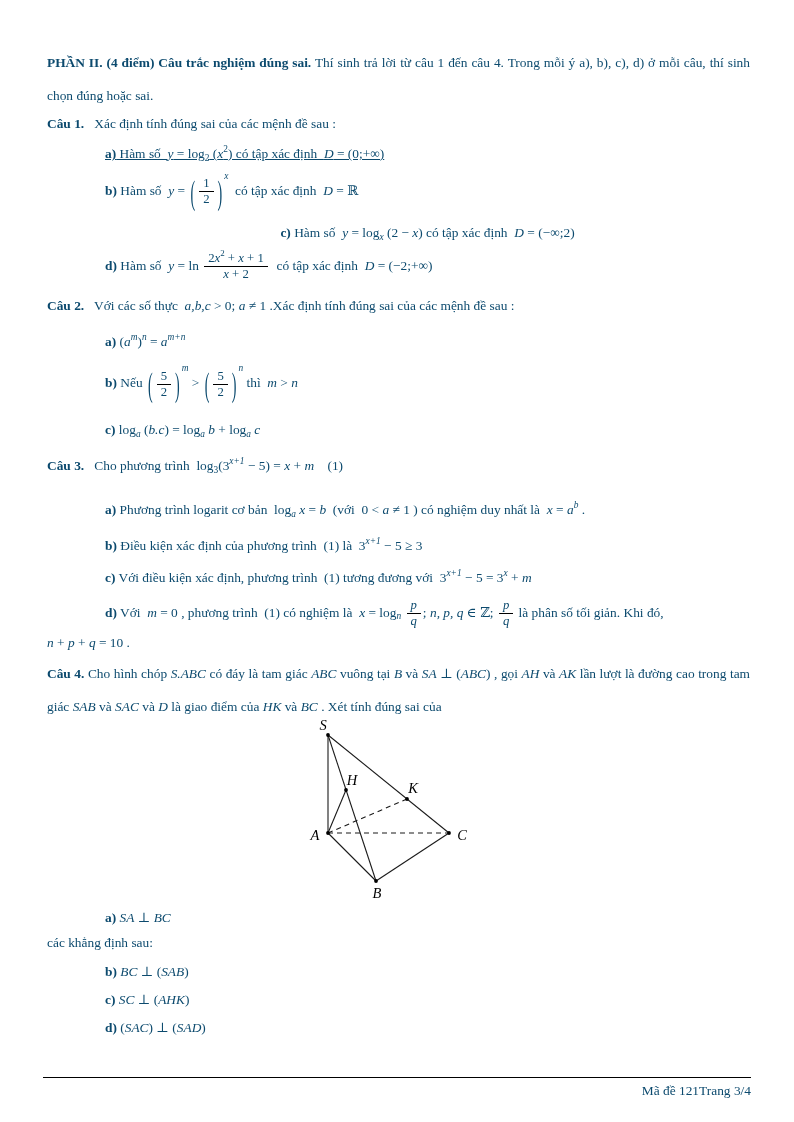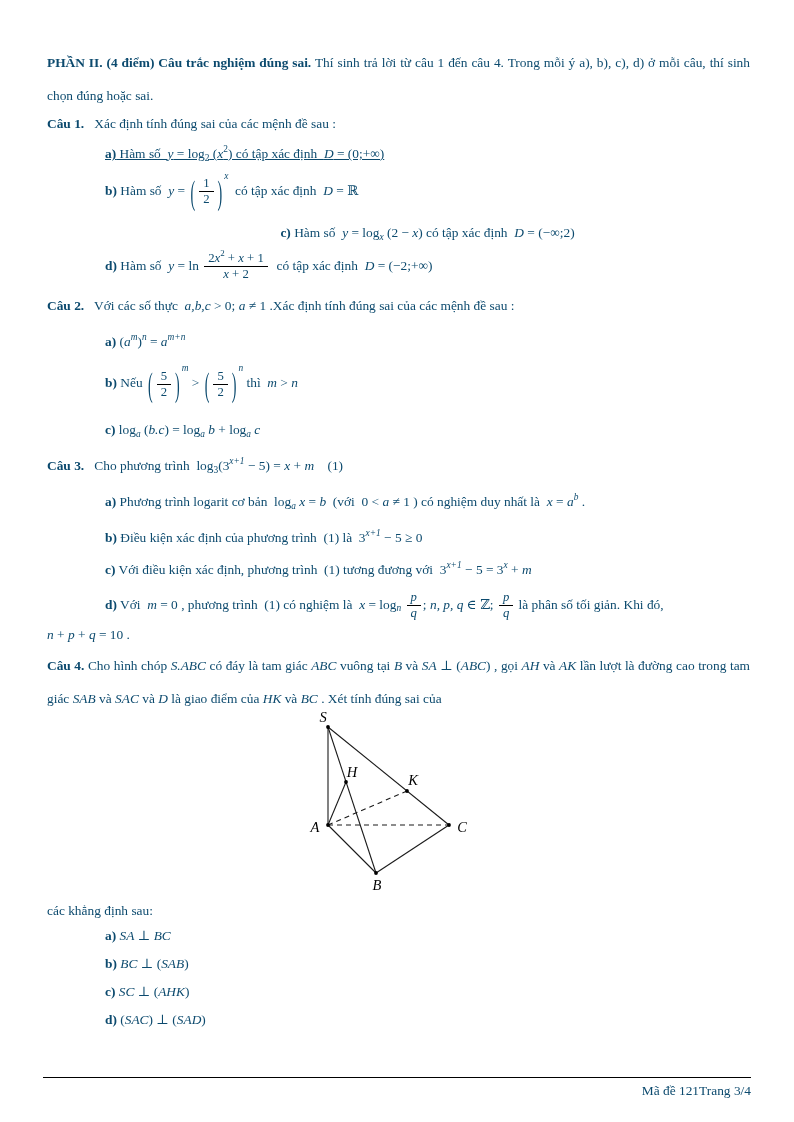--- a/index.html
+++ b/index.html
@@ -39,22 +39,22 @@
       <div class="line" style="margin-top: 0px;"><b>Câu 1.</b><span>   Xác định tính đúng sai của các mệnh đề sau :</span></div>
       <div class="line" style="margin-top: 6px; margin-left: 58px; text-decoration: underline;"><b>a)</b><span> Hàm số  </span><i>y</i><span> = log</span><sub>2</sub><span> (</span><i>x</i><sup>2</sup><span>) có tập xác định  </span><i>D</i><span> = (0;+∞)</span></div>
       <div class="line" style="margin-top: 10px; margin-left: 58px; padding-bottom: 6px;"><b>b)</b><span> Hàm số  </span><i>y</i><span> = </span><span class="bigp">(</span><span class="frac"><span class="num"><span>1</span></span><span class="den"><span>2</span></span></span><span class="bigp">)</span><sup class="hi"><i>x</i></sup><span>  có tập xác định  </span><i>D</i><span> = ℝ</span></div>
       <div class="line" style="margin-top: 8px; margin-left: 58px; text-align: center;"><b>c)</b><span> Hàm số  </span><i>y</i><span> = log</span><sub><i>x</i></sub><span> (2 − </span><i>x</i><span>) có tập xác định  </span><i>D</i><span> = (−∞;2)</span></div>
       <div class="line" style="margin-top: 6px; margin-left: 58px;"><b>d)</b><span> Hàm số  </span><i>y</i><span> = ln </span><span class="frac"><span class="num"><span>2</span><i>x</i><sup>2</sup><span> + </span><i>x</i><span> + 1</span></span><span class="den"><i>x</i><span> + 2</span></span></span><span>  có tập xác định  </span><i>D</i><span> = (−2;+∞)</span></div>
       <div class="line" style="margin-top: 12px;"><b>Câu 2.</b><span>   Với các số thực  </span><i>a,b,c</i><span> &gt; 0; </span><i>a</i><span> ≠ 1 .Xác định tính đúng sai của các mệnh đề sau :</span></div>
       <div class="line" style="margin-top: 12px; margin-left: 58px;"><b>a)</b><span> (</span><i>a</i><sup><i>m</i></sup><span>)</span><sup><i>n</i></sup><span> = </span><i>a</i><sup><i>m+n</i></sup></div>
       <div class="line" style="margin-top: 14px; margin-left: 58px; padding-bottom: 6px;"><b>b)</b><span> Nếu </span><span class="bigp">(</span><span class="frac"><span class="num"><span>5</span></span><span class="den"><span>2</span></span></span><span class="bigp">)</span><sup class="hi"><i>m</i></sup><span> &gt; </span><span class="bigp">(</span><span class="frac"><span class="num"><span>5</span></span><span class="den"><span>2</span></span></span><span class="bigp">)</span><sup class="hi"><i>n</i></sup><span> thì  </span><i>m</i><span> &gt; </span><i>n</i></div>
       <div class="line" style="margin-top: 12px; margin-left: 58px;"><b>c)</b><span> log</span><sub><i>a</i></sub><span> (</span><i>b.c</i><span>) = log</span><sub><i>a</i></sub><span> </span><i>b</i><span> + log</span><sub><i>a</i></sub><span> </span><i>c</i></div>
       <div class="line" style="margin-top: 12px;"><b>Câu 3.</b><span>   Cho phương trình  log</span><sub>3</sub><span>(3</span><sup><i>x+1</i></sup><span> − 5) = </span><i>x</i><span> + </span><i>m</i><span>    (1)</span></div>
-      <div class="line" style="margin-top: 12px; margin-left: 58px;"><b>a)</b><span> Phương trình logarit cơ bản  log</span><sub><i>a</i></sub><span> </span><i>x</i><span> = </span><i>b</i><span>  (với  0 &lt; </span><i>a</i><span> ≠ 1 ) có nghiệm duy nhất là  </span><i>x</i><span> = </span><i>a</i><sup><i>b</i></sup><span> .</span></div>
-      <div class="line" style="margin-top: 12px; margin-left: 58px;"><b>b)</b><span> Điều kiện xác định của phương trình  (1) là  3</span><sup><i>x+1</i></sup><span> − 5 ≥ 0</span></div>
+      <div class="line" style="margin-top: 20px; margin-left: 58px;"><b>a)</b><span> Phương trình logarit cơ bản  log</span><sub><i>a</i></sub><span> </span><i>x</i><span> = </span><i>b</i><span>  (với  0 &lt; </span><i>a</i><span> ≠ 1 ) có nghiệm duy nhất là  </span><i>x</i><span> = </span><i>a</i><sup><i>b</i></sup><span> .</span></div>
+      <div class="line" style="margin-top: 12px; margin-left: 58px;"><b>b)</b><span> Điều kiện xác định của phương trình  (1) là  3</span><sup><i>x+1</i></sup><span> − 5 ≥ 3</span></div>
       <div class="line" style="margin-top: 8px; margin-left: 58px;"><b>c)</b><span> Với điều kiện xác định, phương trình  (1) tương đương với  3</span><sup><i>x+1</i></sup><span> − 5 = 3</span><sup><i>x</i></sup><span> + </span><i>m</i></div>
       <div class="line" style="margin-top: 8px; margin-left: 58px;"><b>d)</b><span> Với  </span><i>m</i><span> = 0 , phương trình  (1) có nghiệm là  </span><i>x</i><span> = log</span><sub><i>n</i></sub><span> </span><span class="frac"><span class="num"><i>p</i></span><span class="den"><i>q</i></span></span><span>; </span><i>n, p, q</i><span> ∈ ℤ; </span><span class="frac"><span class="num"><i>p</i></span><span class="den"><i>q</i></span></span><span> là phân số tối giản. Khi đó,</span></div>
       <div class="line" style="margin-top: 2px;"><i>n</i><span> + </span><i>p</i><span> + </span><i>q</i><span> = 10 .</span></div>
       <div class="para c4" style="margin-top: 2px;"><b>Câu 4.</b><span> Cho hình chóp  </span><i>S.ABC</i><span>  có đáy là tam giác  </span><i>ABC</i><span>  vuông tại  </span><i>B</i><span>  và  </span><i>SA</i><span> ⊥ (</span><i>ABC</i><span>) , gọi  </span><i>AH</i><span>  và  </span><i>AK</i><span>  lần lượt là đường cao trong tam giác  </span><i>SAB</i><span>  và  </span><i>SAC</i><span>  và  </span><i>D</i><span>  là giao điểm của  </span><i>HK</i><span>  và  </span><i>BC</i><span> . Xét tính đúng sai của</span></div>
       <div class="fig-wrap" style="margin-left: 233px; margin-top: -4px;"><svg width="200" height="186" viewBox="0 0 200 186">
           <line x1="48" y1="16" x2="48" y2="114" stroke="#1a1a1a" stroke-width="1.1"></line>
           <line x1="48" y1="16" x2="96" y2="162" stroke="#1a1a1a" stroke-width="1.1"></line>
           <line x1="48" y1="16" x2="169" y2="114" stroke="#1a1a1a" stroke-width="1.1"></line>
           <line x1="48" y1="114" x2="96" y2="162" stroke="#1a1a1a" stroke-width="1.1"></line>
           <line x1="96" y1="162" x2="169" y2="114" stroke="#1a1a1a" stroke-width="1.1"></line>
@@ -67,22 +67,22 @@
           <text x="35" y="121" text-anchor="middle" font-style="italic" font-size="14.5" font-family="&quot;Liberation Serif&quot;,&quot;DejaVu Serif&quot;,serif" fill="#000">A</text>
           <circle cx="96" cy="162" r="1.9" fill="#000"></circle>
           <text x="97" y="179" text-anchor="middle" font-style="italic" font-size="14.5" font-family="&quot;Liberation Serif&quot;,&quot;DejaVu Serif&quot;,serif" fill="#000">B</text>
           <circle cx="169" cy="114" r="1.9" fill="#000"></circle>
           <text x="182" y="121" text-anchor="middle" font-style="italic" font-size="14.5" font-family="&quot;Liberation Serif&quot;,&quot;DejaVu Serif&quot;,serif" fill="#000">C</text>
           <circle cx="66" cy="71" r="1.9" fill="#000"></circle>
           <text x="72" y="66" text-anchor="middle" font-style="italic" font-size="14.5" font-family="&quot;Liberation Serif&quot;,&quot;DejaVu Serif&quot;,serif" fill="#000">H</text>
           <circle cx="127" cy="80" r="1.9" fill="#000"></circle>
           <text x="133" y="74" text-anchor="middle" font-style="italic" font-size="14.5" font-family="&quot;Liberation Serif&quot;,&quot;DejaVu Serif&quot;,serif" fill="#000">K</text>
         </svg></div>
+      <div class="line" style="margin-top: 2px; margin-left: 58px; line-height: 22px;"><b>a)</b><span> </span><i>SA</i><span> ⊥ </span><i>BC</i></div>
       <div class="line" style="margin-top: 2px;"><span>các khẳng định sau:</span></div>
-      <div class="line" style="margin-top: 2px; margin-left: 58px; line-height: 22px;"><b>a)</b><span> </span><i>SA</i><span> ⊥ </span><i>BC</i></div>
       <div class="line" style="margin-top: 6px; margin-left: 58px; line-height: 22px;"><b>b)</b><span> </span><i>BC</i><span> ⊥ (</span><i>SAB</i><span>)</span></div>
       <div class="line" style="margin-top: 6px; margin-left: 58px; line-height: 22px;"><b>c)</b><span> </span><i>SC</i><span> ⊥ (</span><i>AHK</i><span>)</span></div>
       <div class="line" style="margin-top: 6px; margin-left: 58px; line-height: 22px;"><b>d)</b><span> (</span><i>SAC</i><span>) ⊥ (</span><i>SAD</i><span>)</span></div>
     </div>
   <div class="footer">
     <span>Mã đề 121</span>
     <span>Trang 3/4</span>
   </div>
 </div>
 

